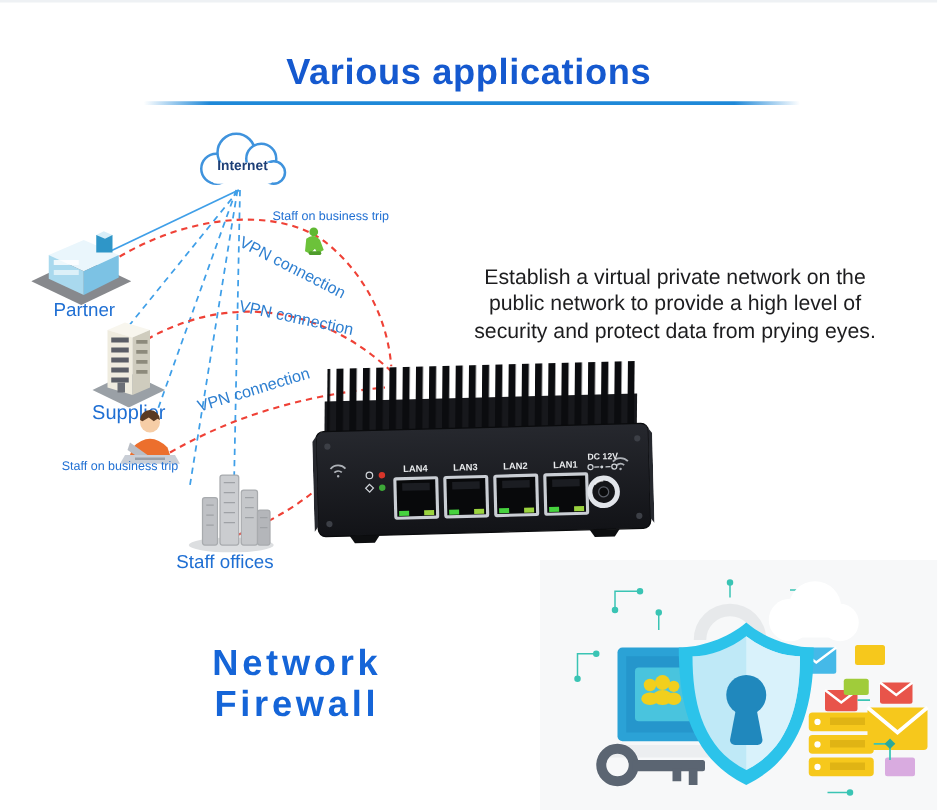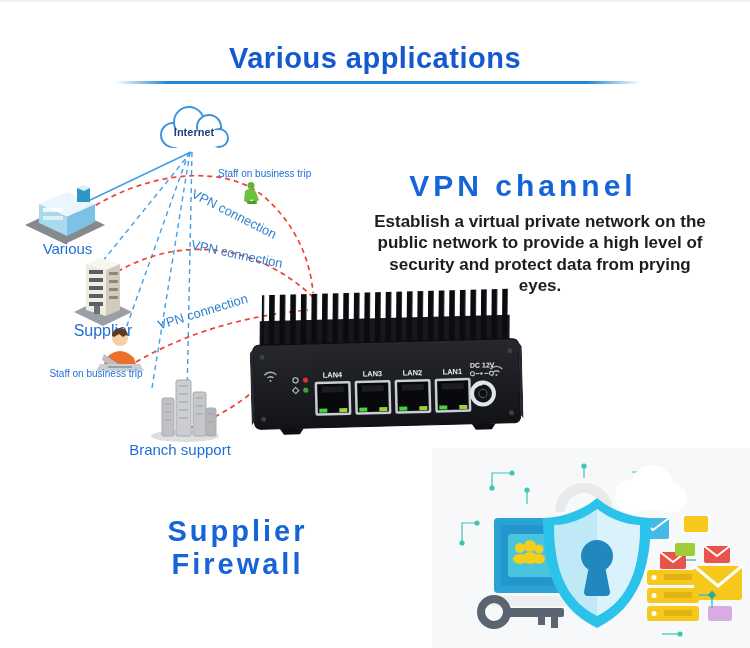--- a/index.html
+++ b/index.html
@@ -10,21 +10,21 @@
   .page-title{left:0;top:42px;width:750px;text-align:center;font-size:29px;font-weight:bold;
               color:#1559cf;letter-spacing:.5px;}
   .title-underline{left:115px;top:81px;width:525px;height:3px;border-radius:2px;
     background:linear-gradient(90deg,rgba(30,136,216,0),#1e88d8 10%,#1e88d8 90%,rgba(30,136,216,0));}
   .diagram-label{color:#1f6fd3;font-size:15px;text-align:center;}
   .staff-label{color:#1f6fd3;font-size:10px;white-space:nowrap;}
   .vpn-label{color:#2e7fd0;font-size:13px;white-space:nowrap;transform-origin:left top;}
   .sec-heading{font-weight:bold;color:#1565d8;text-align:center;}
   .vpn-heading{left:408px;top:169px;width:230px;font-size:30px;letter-spacing:4px;}
   .fw-heading{left:110px;top:515px;width:255px;font-size:29px;letter-spacing:3px;}
-  .sec-body{color:#1d1d1f;font-size:17px;line-height:1.26;text-align:center;font-weight:bold;}
+  .sec-body{color:#1d1d1f;font-size:17px;line-height:1.26;text-align:center;}
   .vpn-body{left:371px;top:211px;width:338px;}
   .fw-body{left:58px;top:560px;width:364px;}
   .illus-panel{left:432px;top:448px;width:318px;height:200px;background:#f7f8f9;}
   svg{display:block;}
   .lines-layer{left:0;top:0;}
 </style>
 </head>
 <body>
 
 <div id="stage">
@@ -77,21 +77,21 @@
   <svg class="abs" style="left:25px;top:180px;" width="80" height="64" viewBox="0 0 80 64">
     <polygon points="40,26 80,45 40,64 0,45" fill="#87898d"></polygon>
     <polygon points="14,24 42,12 70,24 42,37" fill="#eaf6fc"></polygon>
     <polygon points="14,24 42,37 42,56 14,43" fill="#a9d9ee"></polygon>
     <polygon points="42,37 70,24 70,42 42,56" fill="#7cc2e4"></polygon>
     <rect x="52" y="8" width="13" height="14" fill="#2f96c8"></rect>
     <polygon points="52,8 58,5 65,8 59,11" fill="#d8eef8"></polygon>
     <rect x="18" y="28" width="20" height="4" fill="#ffffff" opacity=".8"></rect>
     <rect x="18" y="36" width="20" height="4" fill="#ffffff" opacity=".6"></rect>
   </svg>
-  <div class="abs diagram-label" style="left:20px;top:240px;width:95px;">Various</div>
+  <div class="abs diagram-label" style="left:20px;top:240px;width:95px;">Partner</div>
 
   <svg class="abs" style="left:70px;top:252px;" width="66" height="74" viewBox="0 0 66 74">
     <polygon points="33,46 62,60 33,74 4,60" fill="#9aa0a6"></polygon>
     <polygon points="16,12 30,6 50,12 36,18" fill="#f8f6ee"></polygon>
     <polygon points="16,12 36,18 36,64 16,58" fill="#efecdf"></polygon>
     <polygon points="36,18 50,12 50,58 36,64" fill="#cfccbe"></polygon>
     <g fill="#5a5e66">
       <rect x="19" y="18" width="14" height="4"></rect>
         <rect x="19" y="26" width="14" height="4"></rect>
       <rect x="19" y="34" width="14" height="4"></rect>
@@ -135,21 +135,21 @@
         <line x1="19" y1="26" x2="25" y2="26"></line>
       <line x1="19" y1="34" x2="25" y2="34"></line>
         <line x1="19" y1="42" x2="25" y2="42"></line>
       <line x1="50" y1="20" x2="57" y2="20"></line>
         <line x1="50" y1="28" x2="57" y2="28"></line>
       <line x1="50" y1="36" x2="57" y2="36"></line>
         <line x1="62" y1="36" x2="68" y2="36"></line>
       <line x1="62" y1="44" x2="68" y2="44"></line>
     </g>
   </svg>
-  <div class="abs diagram-label" style="left:125px;top:441px;width:110px;">Branch support</div>
+  <div class="abs diagram-label" style="left:125px;top:441px;width:110px;">Staff offices</div>
 
   <svg class="abs" style="left:250px;top:284px;transform:rotate(-1.5deg);" width="272" height="150" viewBox="0 0 272 150">
     <defs>
       <pattern id="fins" width="10.6" height="56" patternUnits="userSpaceOnUse">
         <rect width="5.6" height="56" fill="#0b0c0f"></rect>
       </pattern>
       <linearGradient id="pgrad" x1="0" y1="0" x2="0" y2="1">
         <stop offset="0" stop-color="#26282e"></stop>
           <stop offset="1" stop-color="#121317"></stop>
       </linearGradient>
@@ -228,24 +228,23 @@
       </g>
       <circle cx="232" cy="112" r="13" fill="#e2e5ea"></circle>
       <circle cx="232" cy="112" r="9" fill="#141518"></circle>
       <circle cx="232" cy="112" r="4" fill="#0a0b0c" stroke="#5a5e66" stroke-width="1"></circle>
       <path d="M225,106 a9,9 0 0 1 7,-3" stroke="#ffffff" stroke-width="1.4" fill="none" opacity=".7"></path>
     </g>
     <polygon points="28,142 52,142 48,148 32,148" fill="#0d0e10"></polygon>
     <polygon points="220,142 244,142 240,148 224,148" fill="#0d0e10"></polygon>
   </svg>
 
-  <div class="abs sec-heading vpn-heading">VPN channel</div>
   <div class="abs sec-body vpn-body">Establish a virtual private network on the public network to provide a high level of security and protect data from prying eyes.</div>
 
-  <div class="abs sec-heading fw-heading">Supplier Firewall</div>
+  <div class="abs sec-heading fw-heading">Network Firewall</div>
 
   <div class="abs illus-panel">
     <svg width="318" height="200" viewBox="0 0 318 200">
 
       <g stroke="#3ac4b4" stroke-width="1.2" fill="#3ac4b4">
         <polyline points="60,40 60,25 80,25" fill="none"></polyline>
           <circle cx="60" cy="40" r="2"></circle>
           <circle cx="80" cy="25" r="2"></circle>
         <polyline points="30,95 30,75 45,75" fill="none"></polyline>
           <circle cx="30" cy="95" r="2"></circle>

